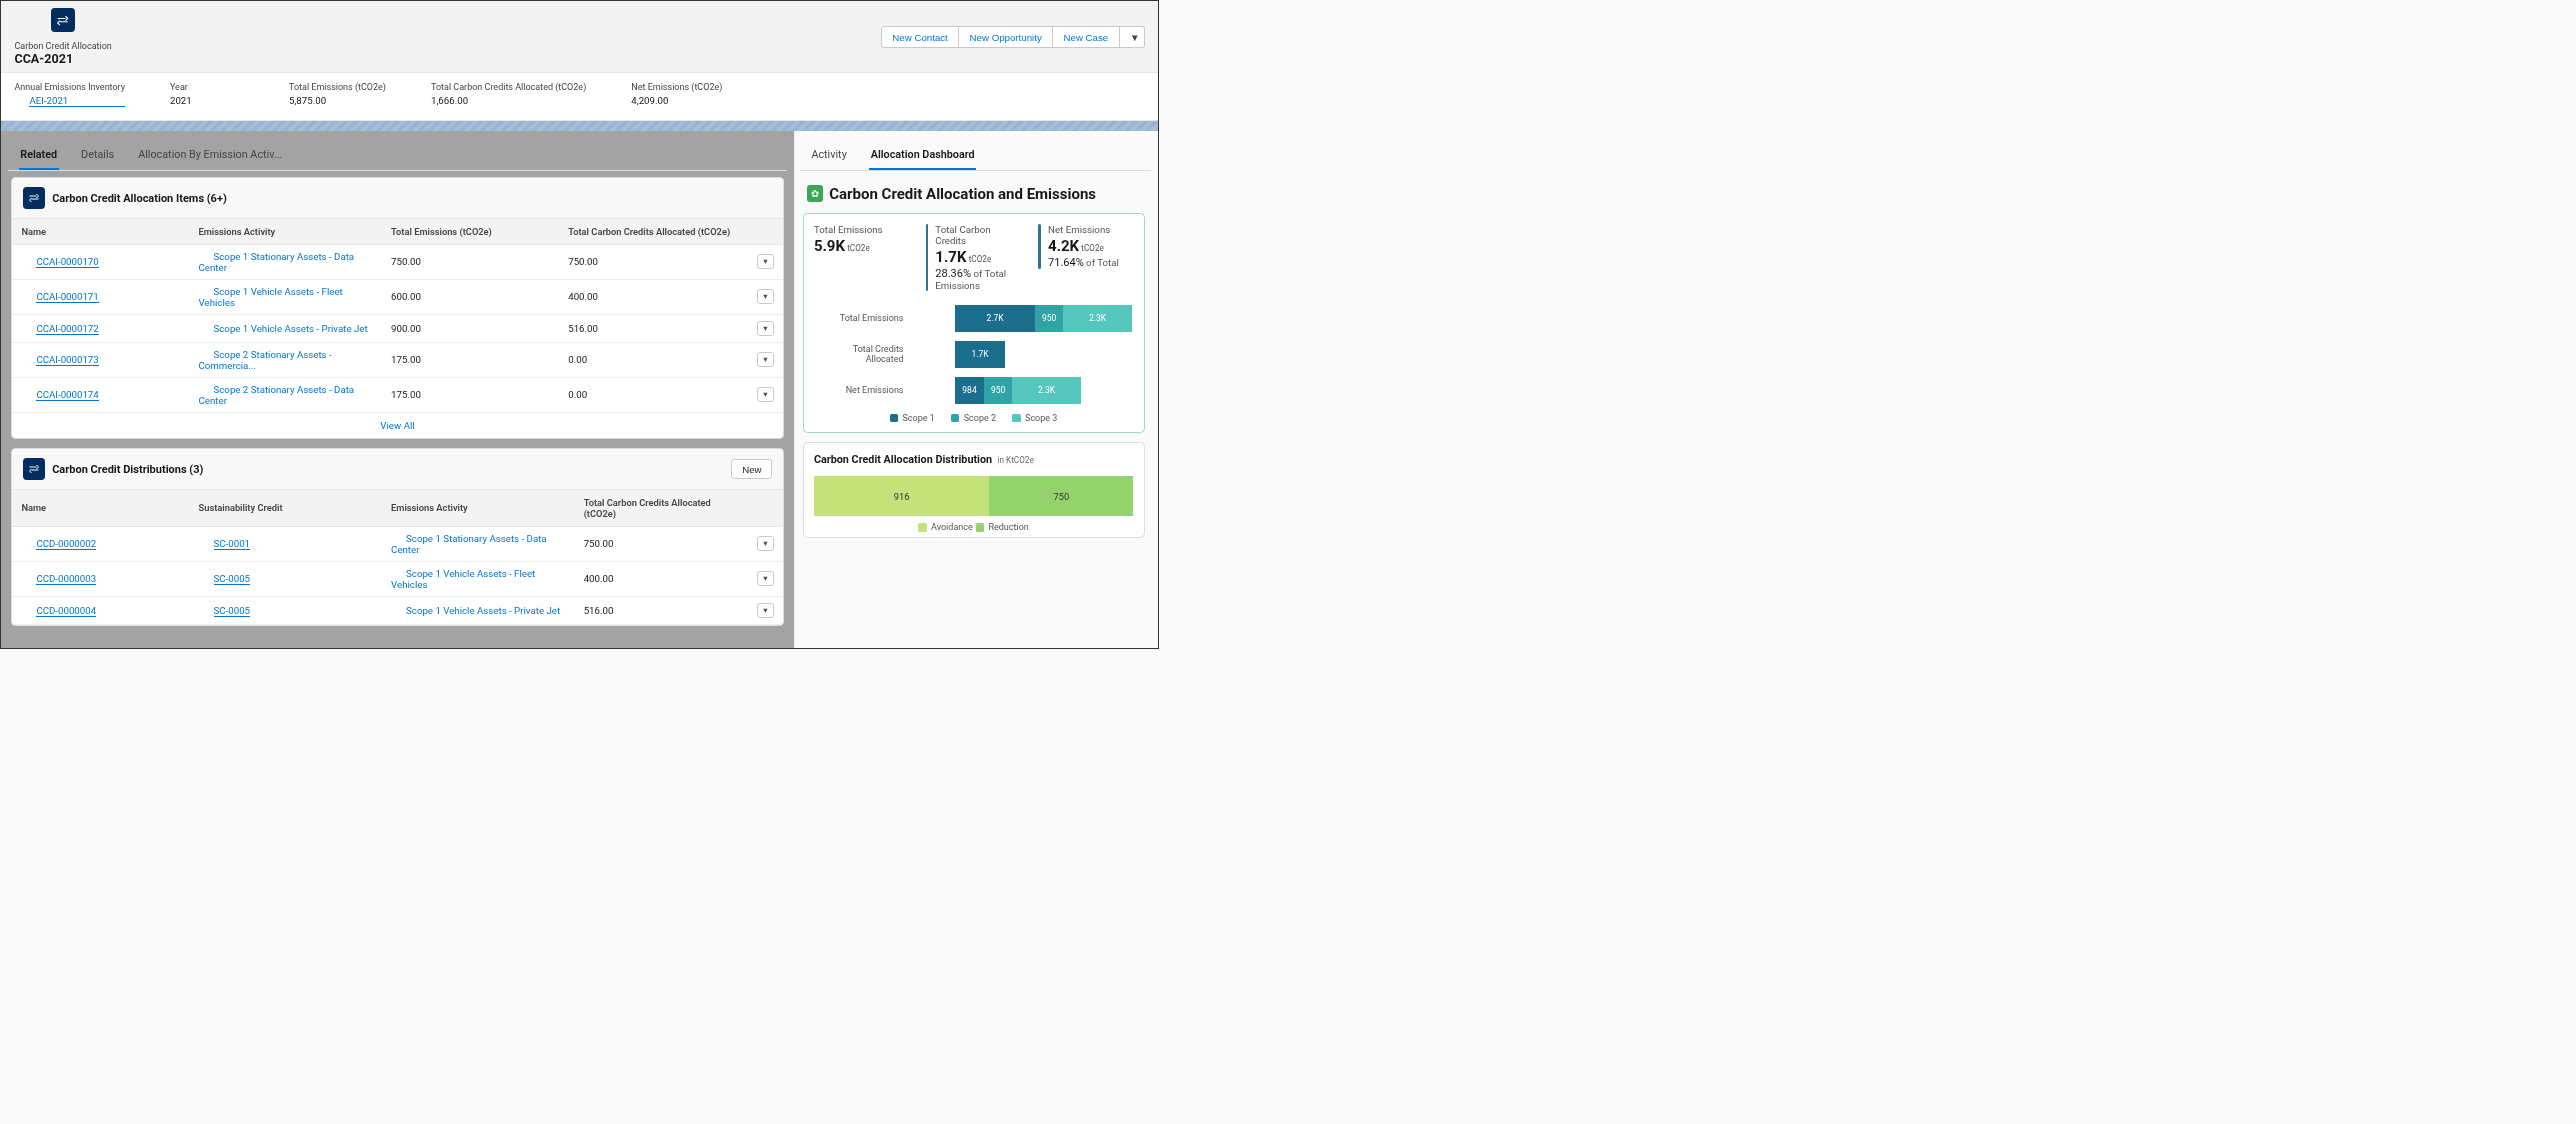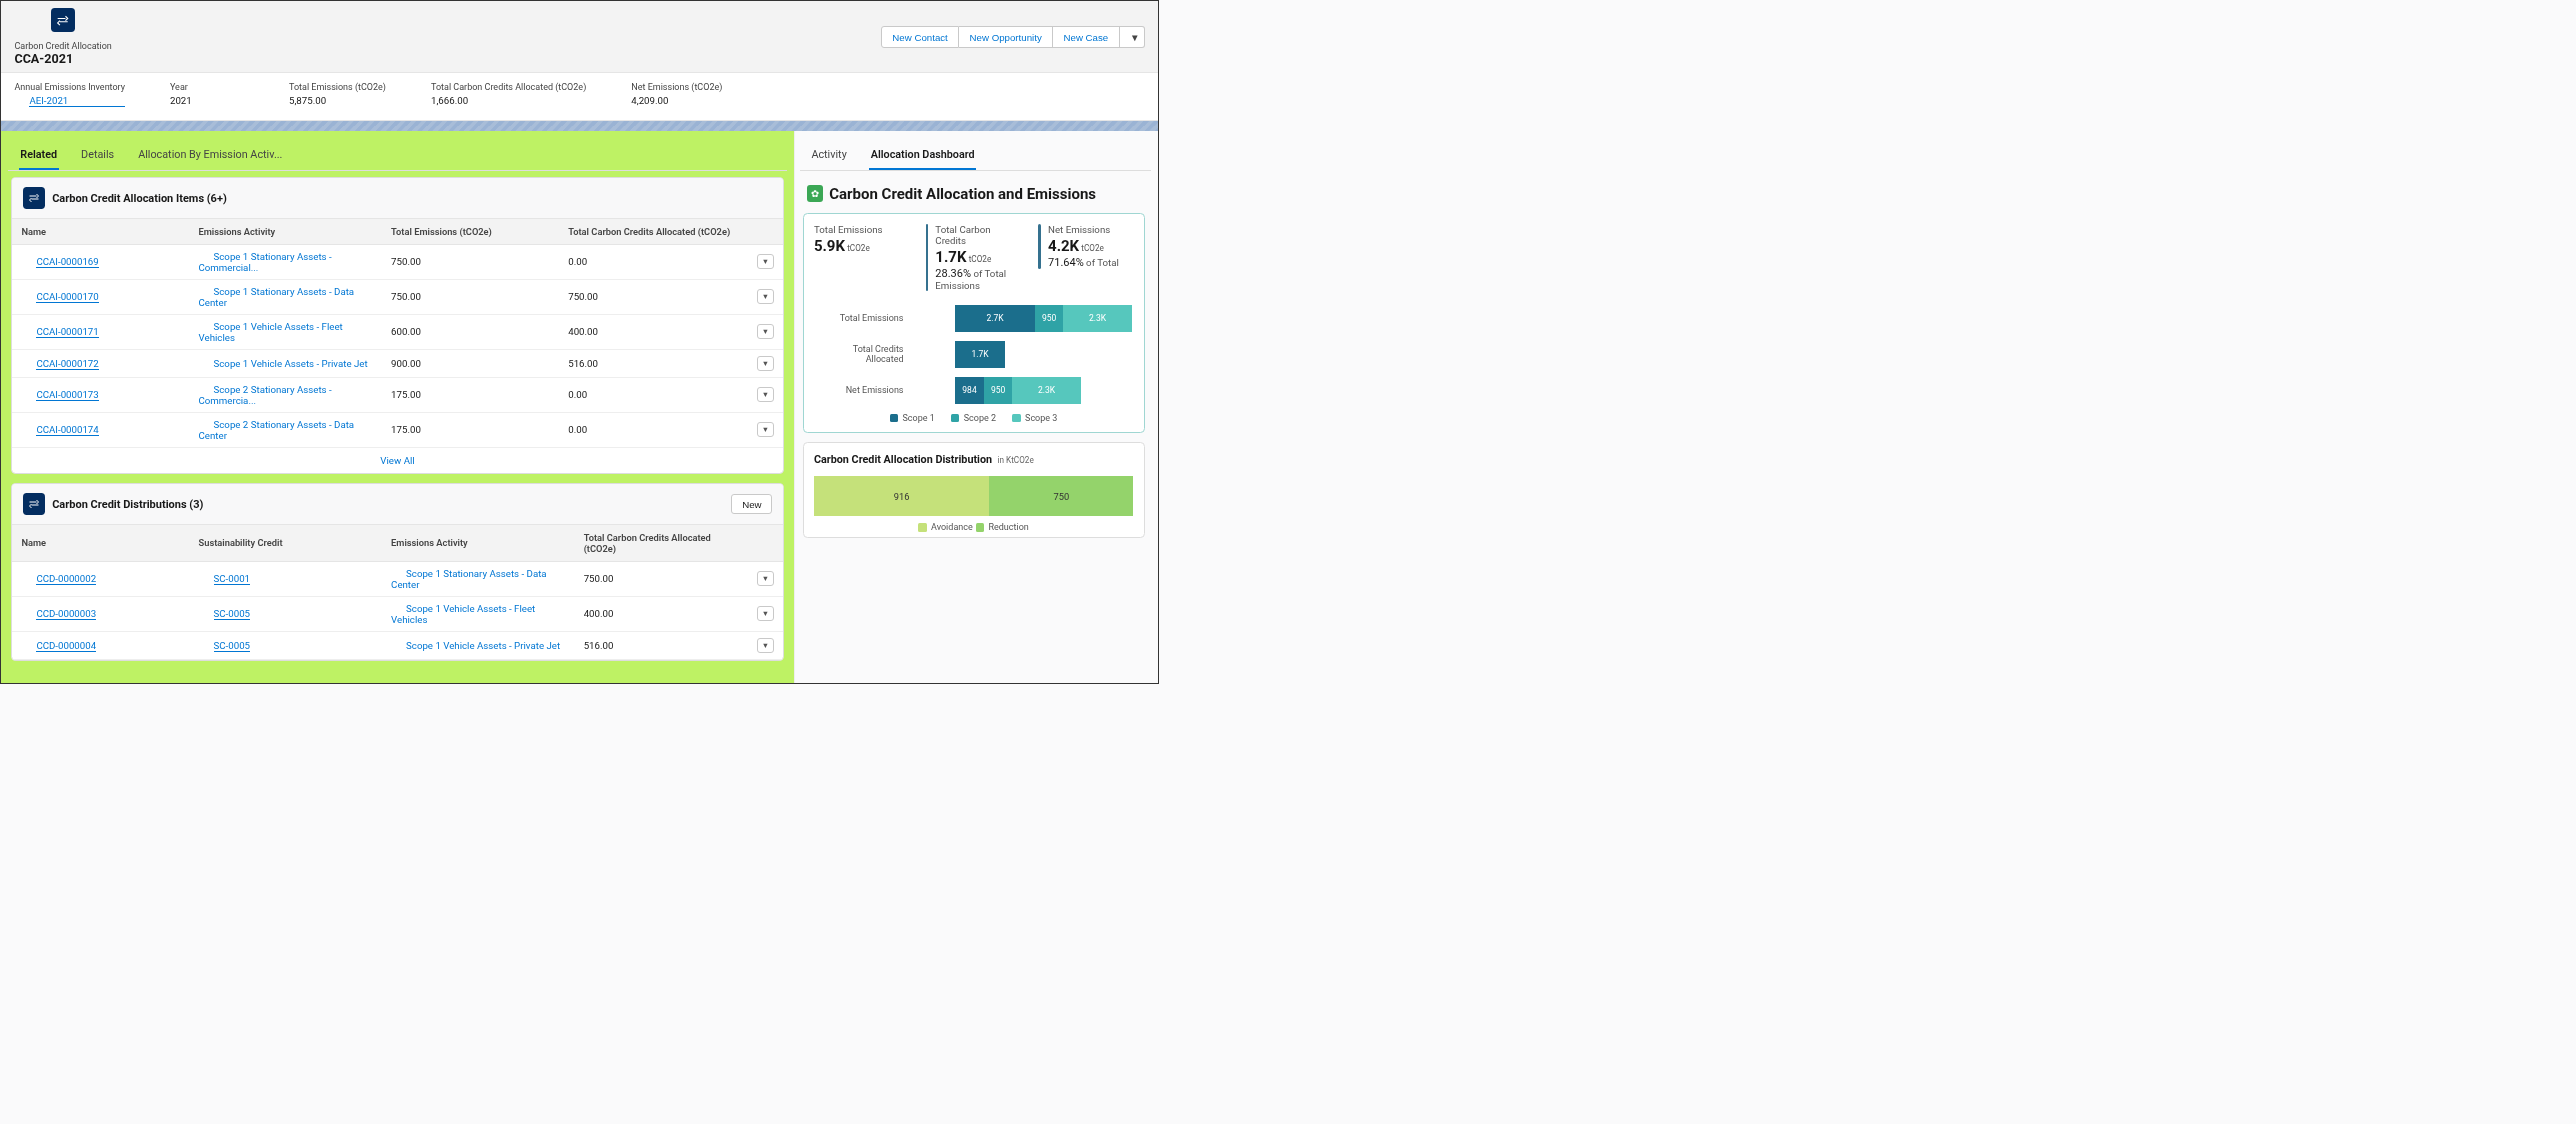--- a/index.html
+++ b/index.html
@@ -39,21 +39,21 @@
   .hl-label { font-size:9px; color:#444; }
   .hl-value { font-size:9.7px; color:#181818; }
   a.link { color:#0176d3; text-decoration:none;margin-left:15px; }
   .ul { border-bottom:0.7px solid #0176d3; }
 
   
   .divider-bar { height:10.4px; background:#9ab3d4; background-image:linear-gradient(135deg,#9ab3d4 25%,#a8bdd8 25%,#a8bdd8 50%,#9ab3d4 50%,#9ab3d4 75%,#a8bdd8 75%); background-size:10.4px 10.4px;}
 
   
   .split { display:flex; }
-  .left-col { flex: 1 1 66%; padding:7.4px 7.4px 13.4px 7.4px; background:#bef264; }
+  .left-col { flex: 1 1 66%; padding:7.4px 7.4px 13.4px 7.4px; background:#a3a3a3; }
   .right-col { flex: 0 0 364px; padding:7.4px 7.4px 13.4px 4.5px; background:#fafafb; border-left:0.7px solid #eee; position:relative;}
 
   
   .tabs { display:flex; gap:21px; padding:0 10.4px; border-bottom:0.7px solid #ddd; margin-bottom:6px;}
   .tab { padding:9px 1.5px 7.4px; font-size:10.8px; color:#444; cursor:pointer; border-bottom:2.2px solid transparent;}
   .tab.active { color:#181818; font-weight:600; border-bottom-color:#0176d3; }
 
   
   .card { background:#fff; border:0.7px solid #ddd; border-radius:4.5px; margin:0 3px 9px; overflow:hidden;}
   .card-head { display:flex; align-items:center; justify-content:space-between; padding:9px 10.4px; background:#f8f8f9;}
@@ -191,27 +191,20 @@
               <tr>
             <th style="width:23%">Name</th>
             <th style="width:25%">Emissions Activity</th>
             <th style="width:23%">Total Emissions (tCO2e)</th>
             <th>Total Carbon Credits Allocated (tCO2e)</th>
             <th style="width:30px"></th>
           </tr>
             </thead>
           <tbody id="items-body">
               <tr>
-    <td><a href="#" class="link">CCAI-0000169</a></td>
-    <td><a href="#" class="link" style="border:none">Scope 1 Stationary Assets - Commercial...</a></td>
-    <td>750.00</td>
-    <td>0.00</td>
-    <td style="text-align:right"><span class="row-action">▼</span></td>
-              </tr>
-              <tr>
     <td><a href="#" class="link">CCAI-0000170</a></td>
     <td><a href="#" class="link" style="border:none">Scope 1 Stationary Assets - Data Center</a></td>
     <td>750.00</td>
     <td>750.00</td>
     <td style="text-align:right"><span class="row-action">▼</span></td>
               </tr>
               <tr>
     <td><a href="#" class="link">CCAI-0000171</a></td>
     <td><a href="#" class="link" style="border:none">Scope 1 Vehicle Assets - Fleet Vehicles</a></td>
     <td>600.00</td>

